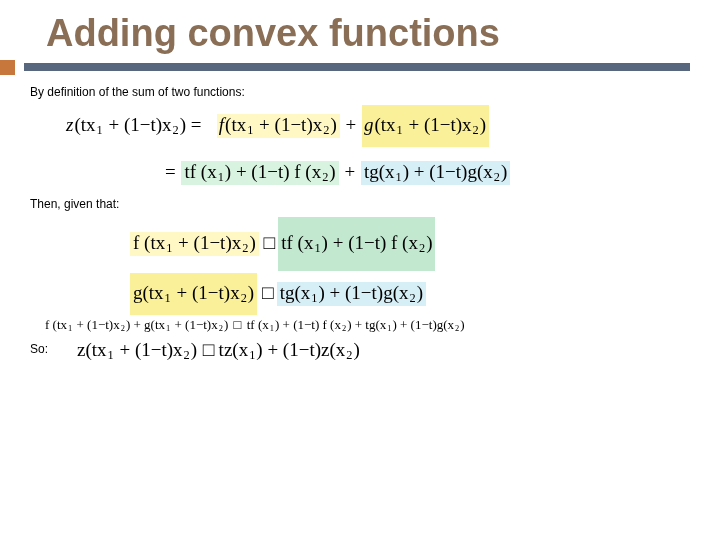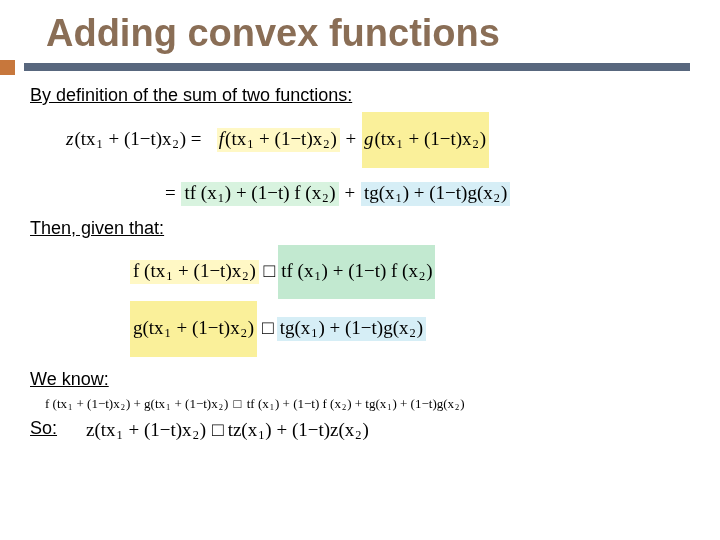--- a/index.html
+++ b/index.html
@@ -36,36 +36,35 @@
     left: -24px;
     top: -3px;
     width: 15px;
     height: 15px;
     background: #c7773c;
   }
   .body {
     margin-top: 14px;
   }
   .para {
-    font-size: 18px;
+    font-size: 12px;
     margin: 2px 0 6px 0;
-    text-decoration: underline;
   }
   .eq {
     font-family: "Times New Roman", Times, serif;
     font-style: italic;
     font-size: 19px;
     white-space: nowrap;
     margin: 2px 0;
   }
   .eq .op { font-style: normal; padding: 0 1px; }
   .eq .sq { font-style: normal; display:inline-block; width:10px; text-align:center; }
   sub { font-size: 0.65em; vertical-align: -0.25em; font-style: normal; }
   .hl-y  { background: #fff8c5; display: inline-block; padding: 0 2px; }
-  .hl-yd { background: #faf09a; display: inline-block; padding: 16px 2px; }
+  .hl-yd { background: #faf09a; display: inline-block; padding: 9px 2px; }
   .hl-g1 { background: #d8f3df; display: inline-block; padding: 0 2px; }
   .hl-g2 { background: #c2e9d0; display: inline-block; padding: 15px 2px; }
   .hl-b  { background: #d6eef6; display: inline-block; padding: 0 2px; }
   .indent1 { margin-left: 36px; }
   .indent2 { margin-left: 100px; }
   .indent3 { margin-left: 134px; }
   .so-row { display:flex; align-items:center; gap: 28px; margin-top: 4px;}
   .small .eq { font-size: 13px; }
 </style>
 </head>
@@ -107,21 +106,20 @@
       <span class="sq">□</span>
       <span class="hl-g2"><span class="op">tf (x</span><sub>1</sub><span class="op">) + (1−t) f (x</span><sub>2</sub><span class="op">)</span></span>
     </div>
 
     <div class="eq indent2">
       <span class="hl-yd"><span class="op">g(tx</span><sub>1</sub><span class="op"> + (1−t)x</span><sub>2</sub><span class="op">)</span></span>
       <span class="sq">□</span>
       <span class="hl-b"><span class="op">tg(x</span><sub>1</sub><span class="op">) + (1−t)g(x</span><sub>2</sub><span class="op">)</span></span>
     </div>
 
-    <div class="para" style="margin-top:12px;">We know:</div>
 
     <div class="small">
     <div class="eq" style="margin-left:14px;">
       <span class="op">f (tx</span><sub>1</sub><span class="op"> + (1−t)x</span><sub>2</sub><span class="op">) + g(tx</span><sub>1</sub><span class="op"> + (1−t)x</span><sub>2</sub><span class="op">)</span>
       <span class="sq">□</span>
       <span class="op">tf (x</span><sub>1</sub><span class="op">) + (1−t) f (x</span><sub>2</sub><span class="op">) + tg(x</span><sub>1</sub><span class="op">) + (1−t)g(x</span><sub>2</sub><span class="op">)</span>
     </div>
     </div>
 
     <div class="so-row">

